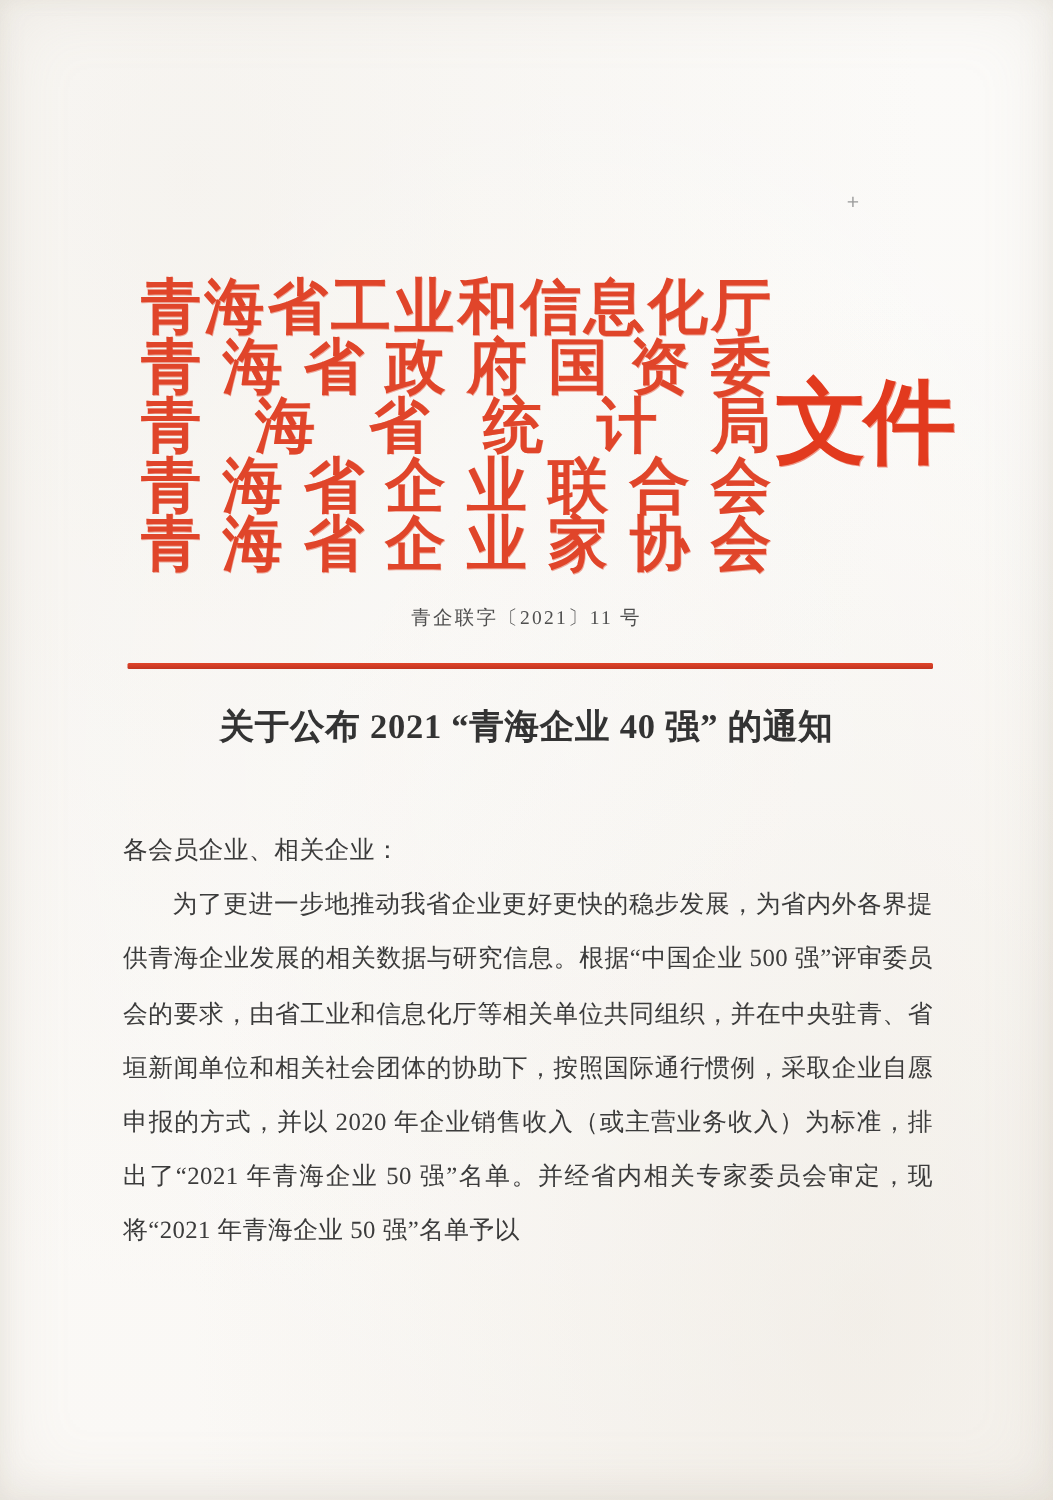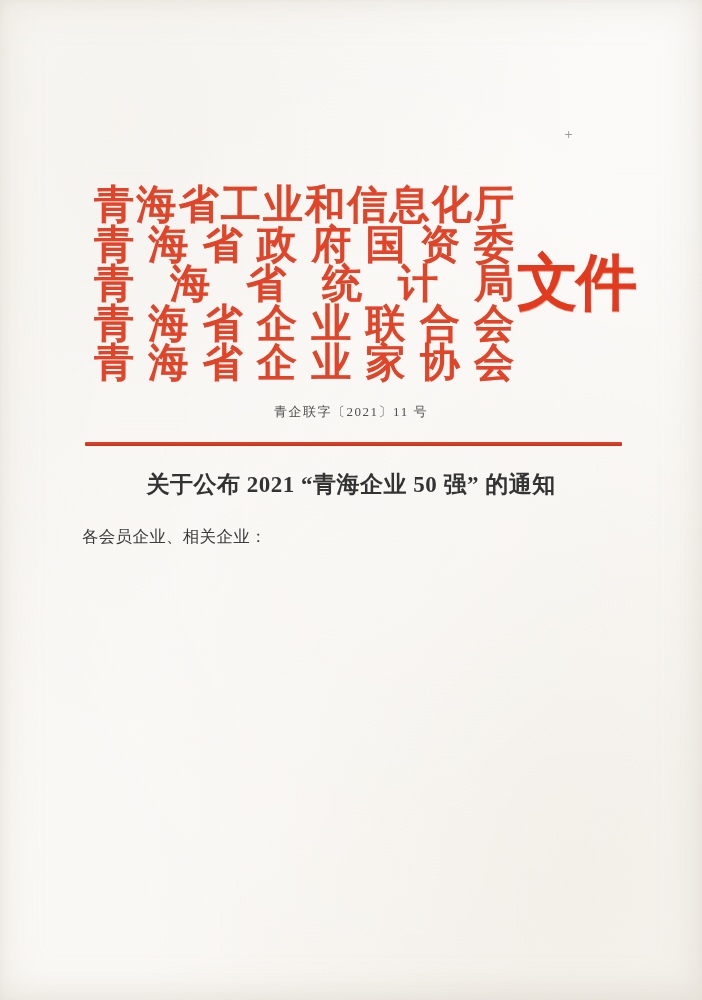--- a/index.html
+++ b/index.html
@@ -87,21 +87,21 @@
     margin: 0;
     text-align: center;
     font-size: 23px;
     font-weight: 700;
     letter-spacing: 0.5px;
     color: #333333;
   }
   .body-text {
     position: absolute;
     left: 82px;
-    top: 519px;
+    top: 549px;
     width: 540px;
     font-size: 16.5px;
     line-height: 36.2px;
     letter-spacing: 0.3px;
     color: #3b3b3b;
     text-align: justify;
   }
   .body-text p {
     margin: 0;
   }
@@ -168,19 +168,20 @@
         <span>会</span>
       </div>
   </div>
 
   <div class="doc-type">文件</div>
 
   <div class="doc-number">青企联字〔2021〕11 号</div>
 
   <div class="red-rule"></div>
 
-  <h1 class="title">关于公布 2021 “青海企业 50 强” 的通知</h1>
+  <h1 class="title">关于公布 2021 “青海企业 40 强” 的通知</h1>
 
   <div class="body-text">
     <p class="salutation">各会员企业、相关企业：</p>
+    <p class="para">为了更进一步地推动我省企业更好更快的稳步发展，为省内外各界提供青海企业发展的相关数据与研究信息。根据“中国企业 500 强”评审委员会的要求，由省工业和信息化厅等相关单位共同组织，并在中央驻青、省垣新闻单位和相关社会团体的协助下，按照国际通行惯例，采取企业自愿申报的方式，并以 2020 年企业销售收入（或主营业务收入）为标准，排出了“2021 年青海企业 50 强”名单。并经省内相关专家委员会审定，现将“2021 年青海企业 50 强”名单予以</p>
   </div>
 
 </div>
 
 </body></html>

